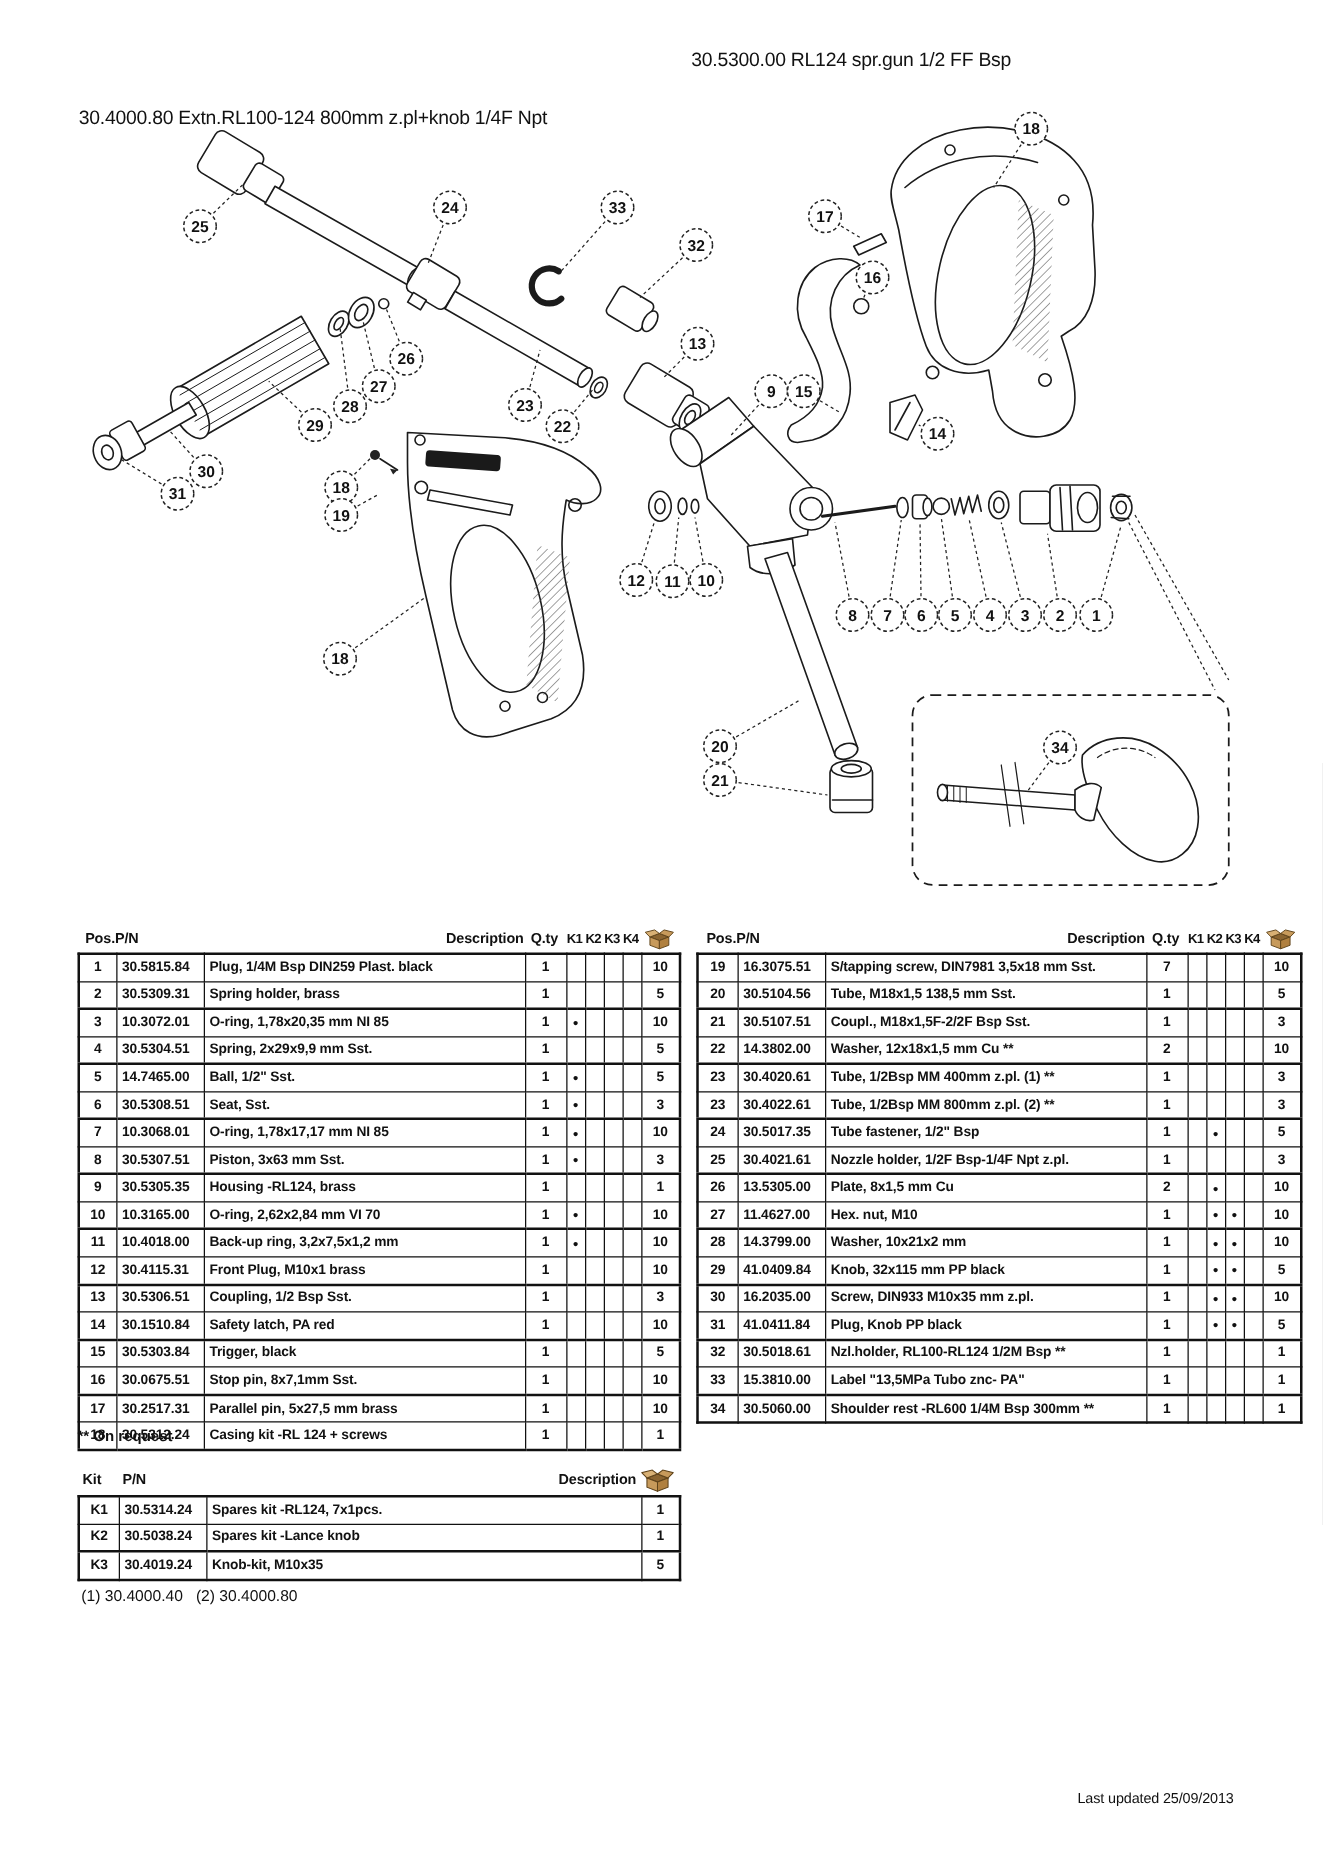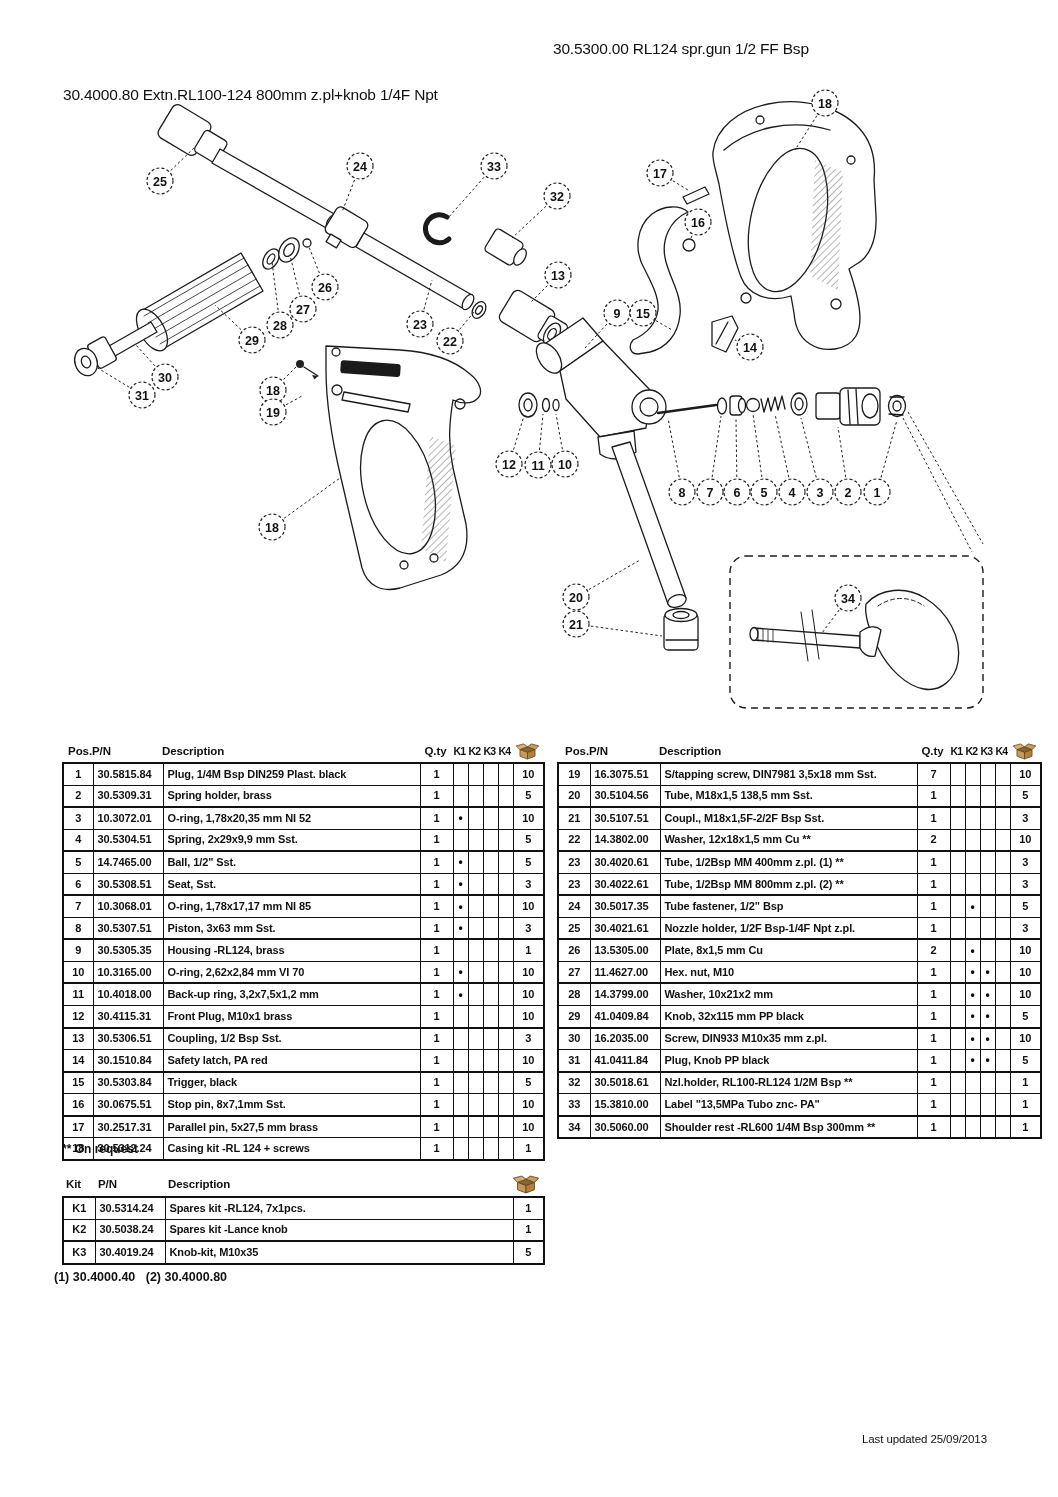--- a/index.html
+++ b/index.html
@@ -14,37 +14,37 @@
   .fw{stroke:#1b1b1b;stroke-width:1.3;fill:#ffffff;stroke-linejoin:round}
   .dash{stroke:#1b1b1b;stroke-width:1.4;fill:none;stroke-dasharray:7 5}
   .lead{stroke:#222;stroke-width:1;stroke-dasharray:2.5 2.5;fill:none}
   .co{fill:#fff;stroke:#222;stroke-width:1.2;stroke-dasharray:3 2.2}
   .cot{font:bold 12.5px "Liberation Sans",sans-serif;fill:#111;text-anchor:middle}
   
   .thead{position:absolute;display:flex;height:20px;align-items:center;
          font-size:11.5px;font-weight:bold;letter-spacing:-0.1px}
   .h-pos{text-align:right}
   .h-pn{text-align:left}
-  .h-desc{flex:1;text-align:left}
+  .h-desc{flex:1;text-align:right}
   .h-qty{text-align:center}
   .h-k{text-align:center;font-size:10.5px;letter-spacing:-0.6px}
   .h-pack{display:flex;justify-content:center;align-items:flex-end}
   
   .ptable{position:absolute;border-collapse:collapse;table-layout:fixed;
           font-size:11px;font-weight:bold;letter-spacing:-0.1px;color:#111;
           border:2.2px solid #111}
   .ptable td{border:1.2px solid #111;height:20.55px;padding:0 2px;
              white-space:nowrap;overflow:hidden;line-height:1;vertical-align:middle}
   .ptable tr:nth-child(even) td{border-bottom-width:2.2px}
   .ptable td.c{text-align:center}
   .ptable td.pn{padding-left:4px}
   .ptable td.desc{padding-left:4px}
   .ptable td.dot{font-size:12px;text-align:center;padding:0}
   .note1{position:absolute;left:62px;top:1142px;font-size:12px;font-weight:bold}
-  .note2{position:absolute;left:54px;top:1270px;font-size:12.5px;font-weight:bold;white-space:pre}
+  .note2{position:absolute;left:65px;top:1270px;font-size:12.5px;font-weight:normal;white-space:pre}
   .footer{position:absolute;left:862px;top:1433px;font-size:11.5px;letter-spacing:-0.1px}
 </style>
 </head>
 <body>
 
 <div class="page">
 
   <div class="title" id="titleL">
     <div>30.4000.80 Extn.RL100-124 800mm z.pl+knob 1/4F Npt</div>
   </div>
@@ -381,21 +381,21 @@
           <td class="c">1</td>
           <td class="dot"></td>
           <td class="dot"></td>
           <td class="dot"></td>
           <td class="dot"></td>
           <td class="c">5</td>
         </tr>
         <tr>
           <td class="c">3</td>
           <td class="pn">10.3072.01</td>
-          <td class="desc">O-ring, 1,78x20,35 mm NI 52</td>
+          <td class="desc">O-ring, 1,78x20,35 mm NI 85</td>
           <td class="c">1</td>
           <td class="dot">•</td>
           <td class="dot"></td>
           <td class="dot"></td>
           <td class="dot"></td>
           <td class="c">10</td>
         </tr>
         <tr>
           <td class="c">4</td>
           <td class="pn">30.5304.51</td>

